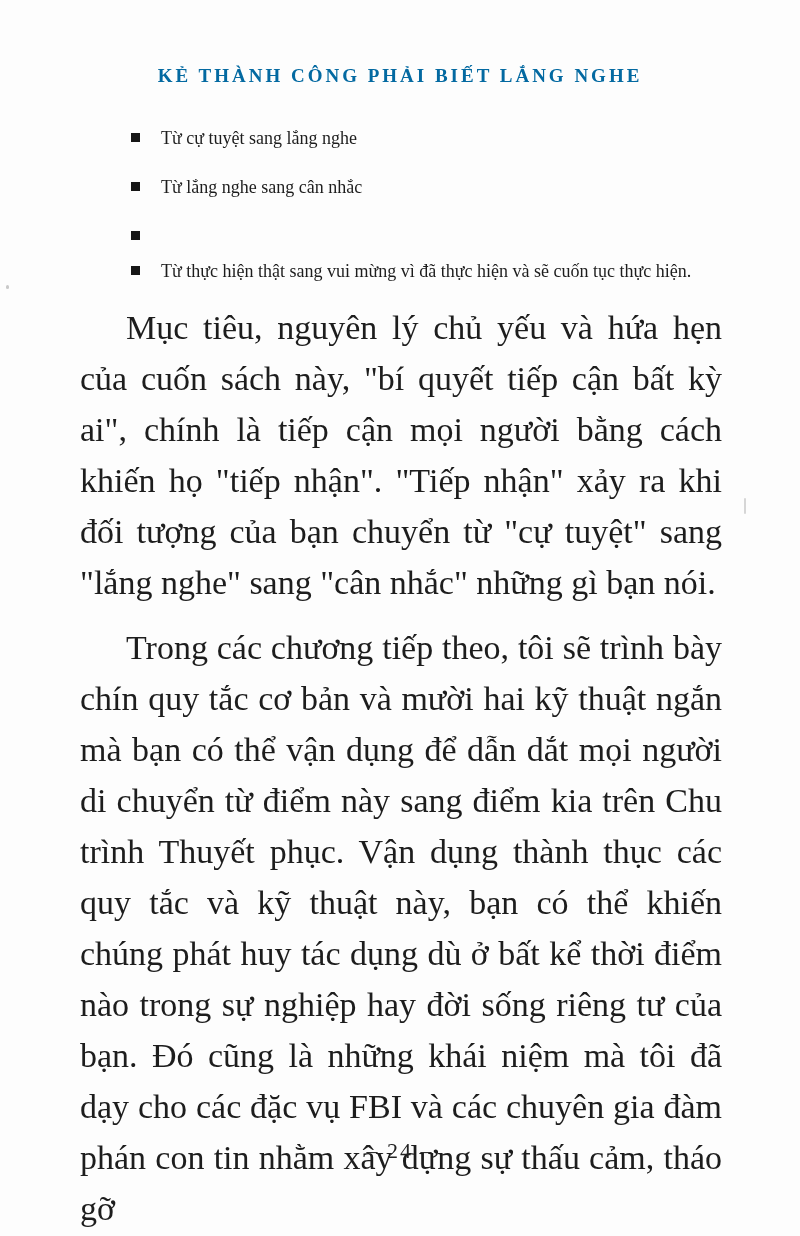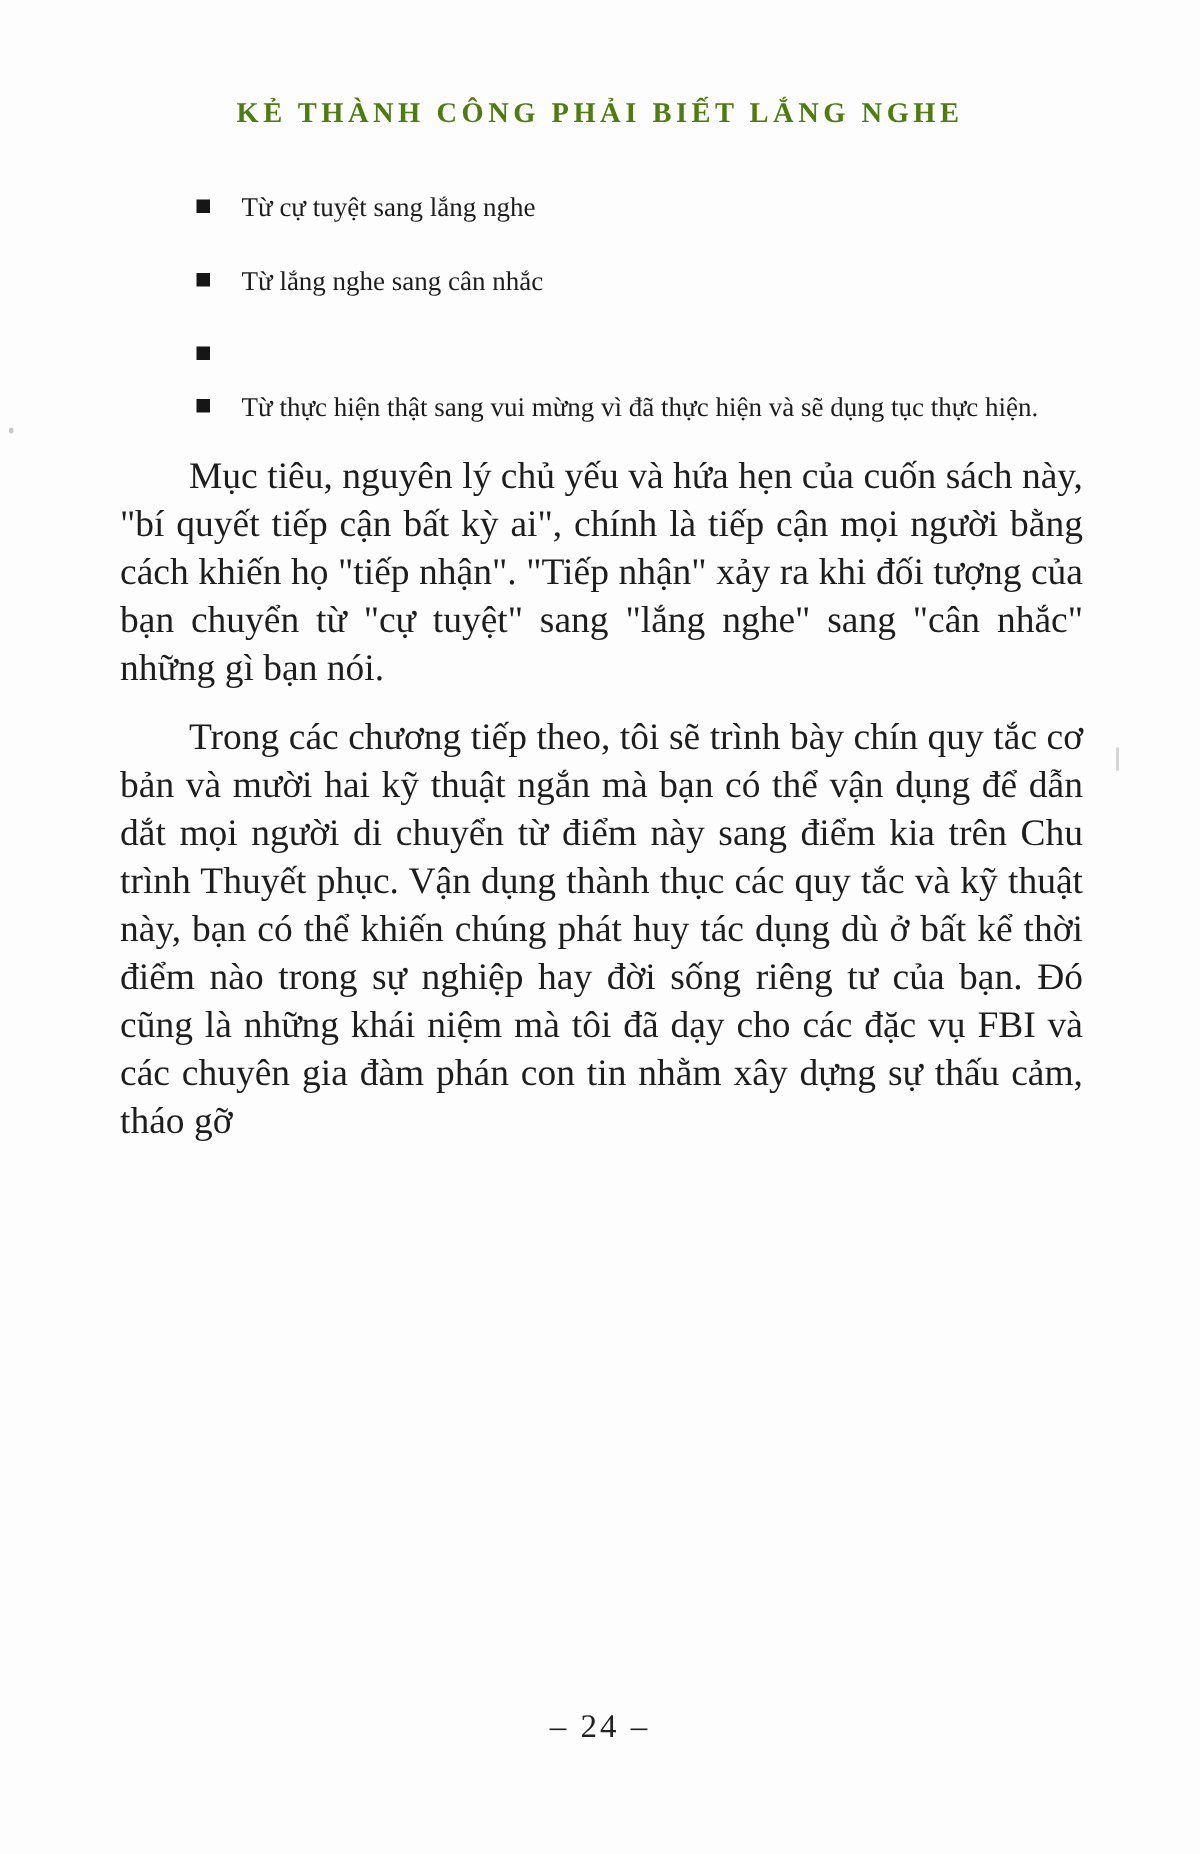--- a/index.html
+++ b/index.html
@@ -16,21 +16,21 @@
     color: #1d1d1d;
     overflow: hidden;
     box-sizing: border-box;
   }
   .running-header {
     padding-top: 64px;
     text-align: center;
     font-size: 19px;
     line-height: 24px;
     letter-spacing: 3px;
-    color: #4d7c0f;
+    color: #0369a1;
     font-weight: 600;
   }
   .bullet-list {
     list-style: none;
     margin: 32px 78px 0 131px;
     padding: 0;
   }
   .bullet-item {
     display: flex;
     align-items: flex-start;
@@ -44,22 +44,22 @@
     width: 9px;
     height: 9px;
     background: #161616;
     margin-top: 13px;
     margin-right: 21px;
   }
   .body-copy {
     margin: 2px 78px 0 80px;
   }
   .para {
-    font-size: 25px;
-    line-height: 32px;
+    font-size: 34px;
+    line-height: 51px;
     margin: 0 0 14px 0;
     text-align: justify;
     text-indent: 46px;
     color: #1d1d1d;
   }
   .page-number {
     position: absolute;
     top: 1138px;
     left: 0;
     width: 100%;
@@ -90,21 +90,21 @@
     </li>
     <li class="bullet-item">
       <span class="bullet-square"></span>
       <span>Từ lắng nghe sang cân nhắc</span>
     </li>
     <li class="bullet-item">
       <span class="bullet-square"></span>
     </li>
     <li class="bullet-item">
       <span class="bullet-square"></span>
-      <span>Từ thực hiện thật sang vui mừng vì đã thực hiện và sẽ dụng tục thực hiện.</span>
+      <span>Từ thực hiện thật sang vui mừng vì đã thực hiện và sẽ cuốn tục thực hiện.</span>
     </li>
   </ul>
 
   <div class="body-copy">
     <p class="para">Mục tiêu, nguyên lý chủ yếu và hứa hẹn của cuốn sách này, "bí quyết tiếp cận bất kỳ ai", chính là tiếp cận mọi người bằng cách khiến họ "tiếp nhận". "Tiếp nhận" xảy ra khi đối tượng của bạn chuyển từ "cự tuyệt" sang "lắng nghe" sang "cân nhắc" những gì bạn nói.</p>
     <p class="para">Trong các chương tiếp theo, tôi sẽ trình bày chín quy tắc cơ bản và mười hai kỹ thuật ngắn mà bạn có thể vận dụng để dẫn dắt mọi người di chuyển từ điểm này sang điểm kia trên Chu trình Thuyết phục. Vận dụng thành thục các quy tắc và kỹ thuật này, bạn có thể khiến chúng phát huy tác dụng dù ở bất kể thời điểm nào trong sự nghiệp hay đời sống riêng tư của bạn. Đó cũng là những khái niệm mà tôi đã dạy cho các đặc vụ FBI và các chuyên gia đàm phán con tin nhằm xây dựng sự thấu cảm, tháo gỡ</p>
   </div>
 
   <div class="page-number">– 24 –</div>
 

